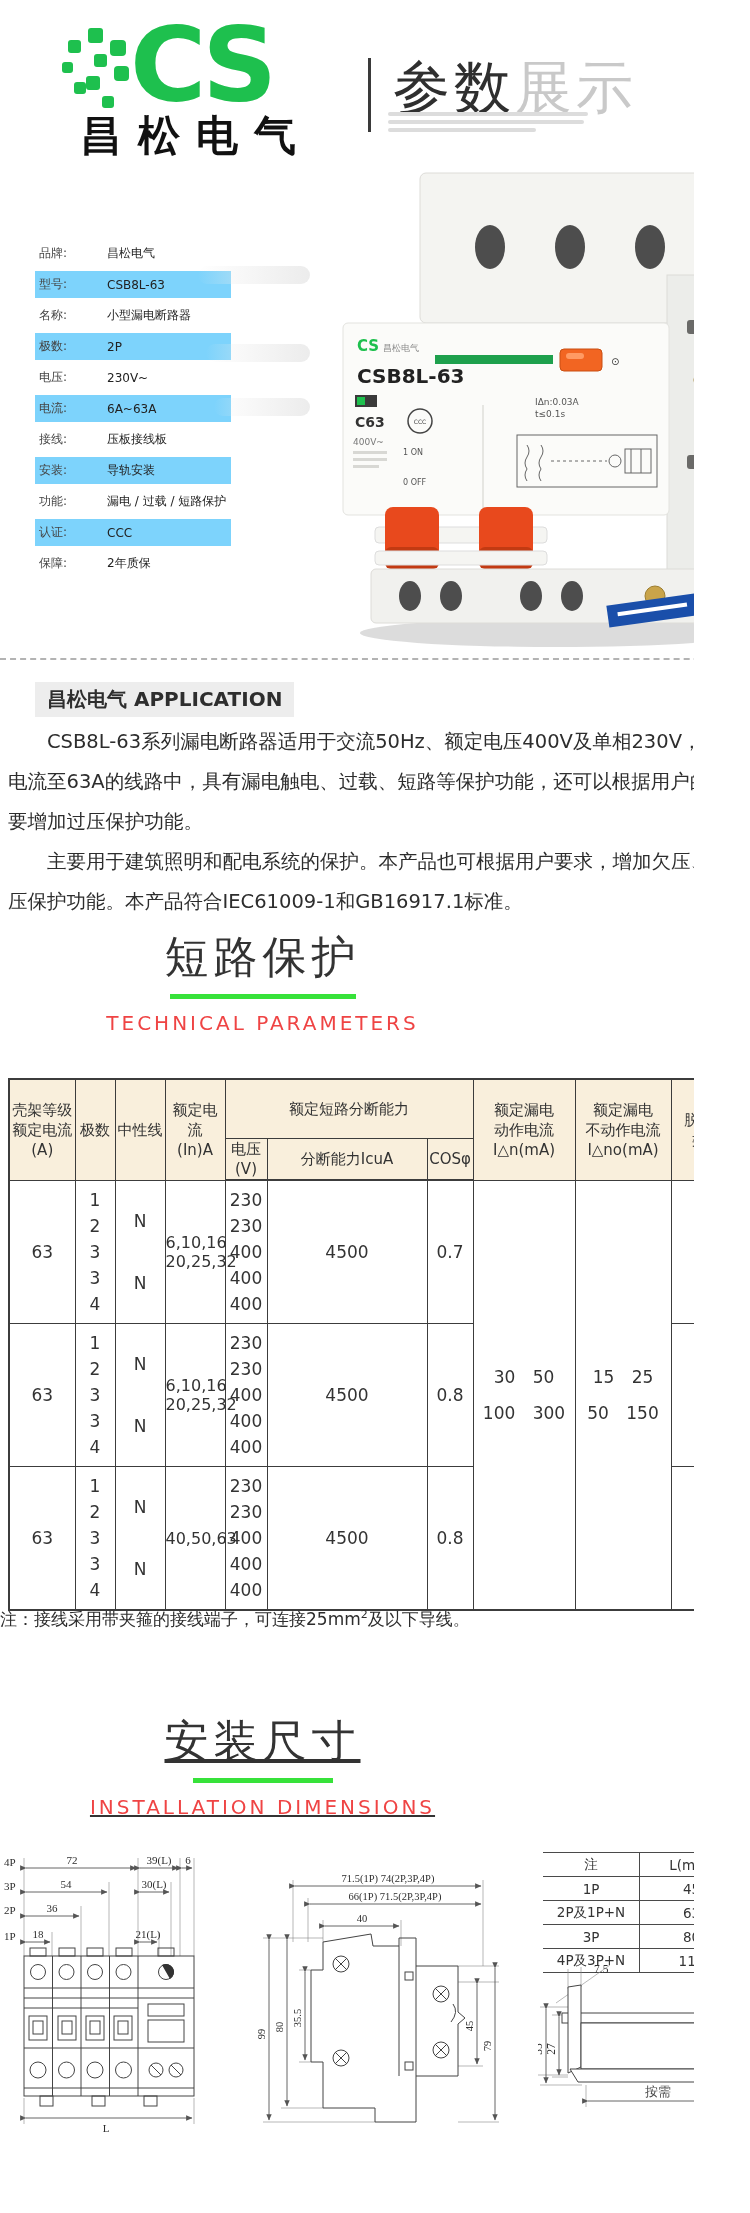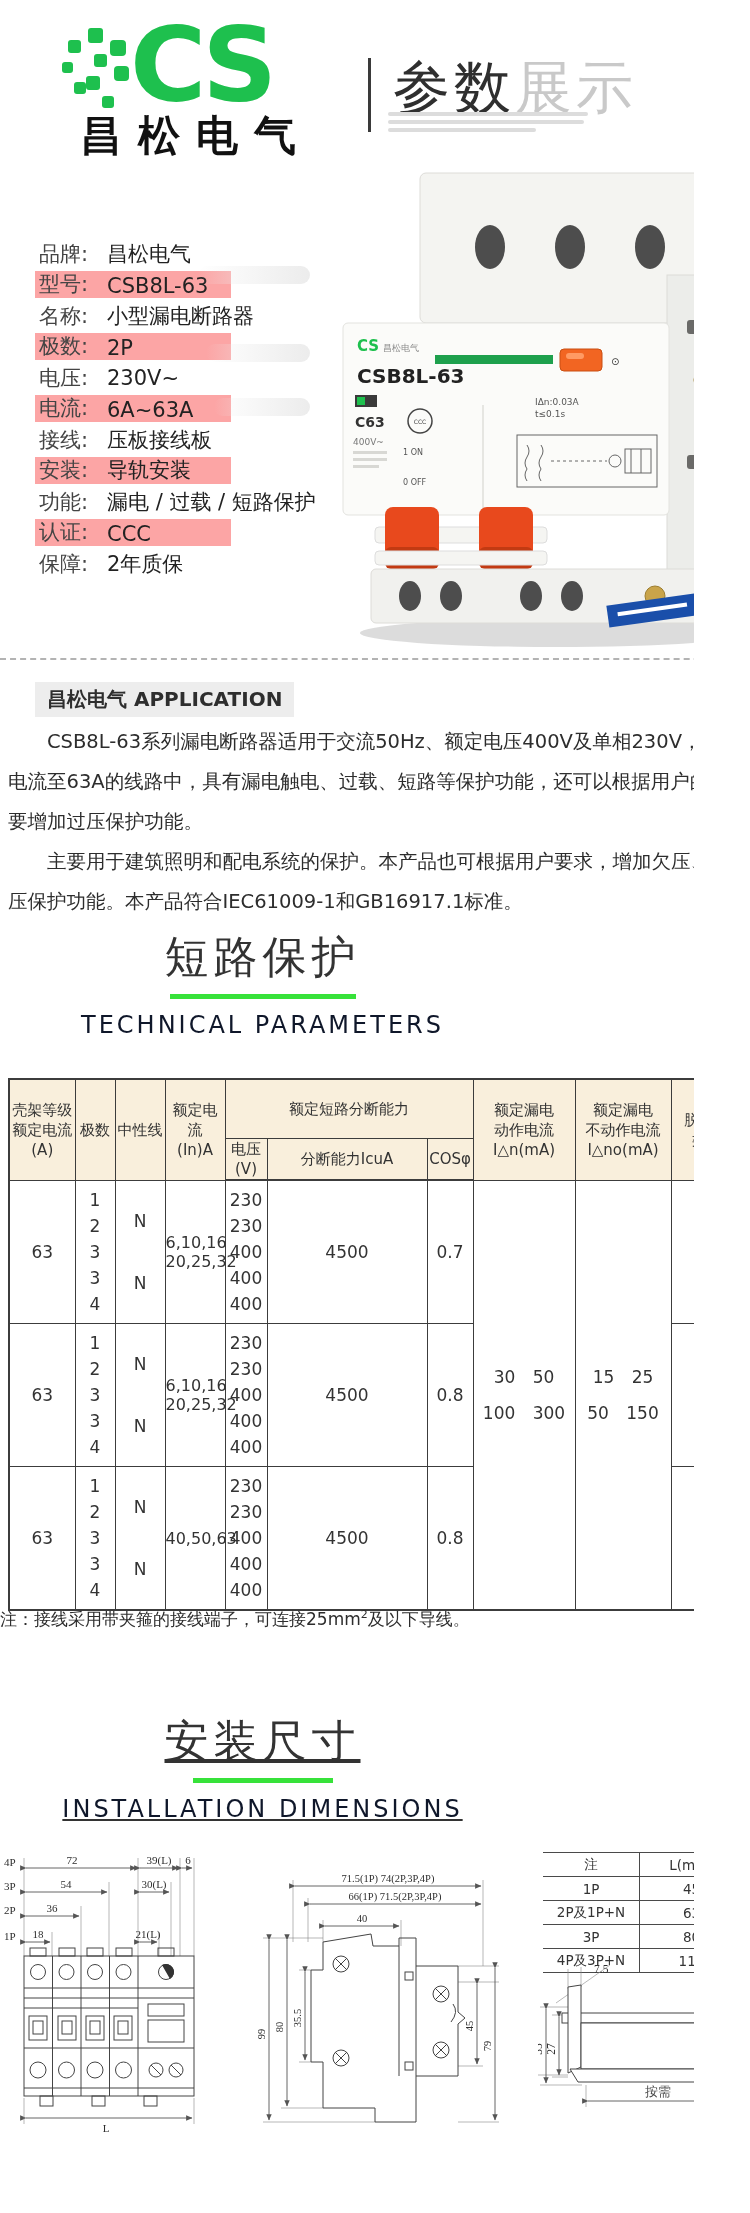--- a/index.html
+++ b/index.html
@@ -13,22 +13,22 @@
   .vline{position:absolute;left:368px;top:58px;width:3px;height:74px;background:#3a3a3a;}
   .page-title{position:absolute;left:385px;top:50px;font-size:57px;letter-spacing:4px;margin-left:8px;}
   .page-title .dark{color:#2f2f2f;}
   .page-title .light{color:#c9c9c9;}
   .fineprint{position:absolute;left:388px;top:112px;}
   .fineprint div{height:4px;background:#dcdcdc;margin-bottom:4px;border-radius:2px;}
 
   
   .spec-list{position:absolute;left:35px;top:240px;width:300px;}
   .spec-row{display:flex;align-items:center;height:27px;margin-bottom:4px;width:196px;
-            font-size:21px;white-space:nowrap;}
-  .spec-row.striped{background:#fca5a5;align-items:flex-end;}
+            font-size:12px;white-space:nowrap;}
+  .spec-row.striped{background:#7dd3fc;}
   .spec-label{width:68px;color:#444;flex:none;padding-left:4px;}
   .spec-value{color:#222;}
 
   
   .speed-band{position:absolute;height:18px;border-radius:9px;
               background:linear-gradient(to left,#ececec,rgba(255,255,255,0));}
   .photo{position:absolute;left:235px;top:155px;}
 
   
   .dashes{position:absolute;left:0;top:658px;width:750px;border-top:2px dashed #b3b3b3;}
@@ -37,21 +37,21 @@
   .app-heading{position:absolute;left:35px;top:682px;background:#ededed;color:#2e2e2e;
                font-size:20px;font-weight:bold;padding:4px 12px;}
   .app-text{position:absolute;left:8px;top:722px;width:737px;font-size:19.5px;
             line-height:40px;color:#2d2d2d;}
   .app-text p{margin:0;text-indent:2em;}
 
   
   .section-head{position:absolute;left:0;width:525px;text-align:center;}
   .section-head h2{margin:0;font-size:44px;font-weight:400;letter-spacing:5px;color:#333;}
   .green-underline{height:5px;margin:7px auto 12px;background:#37e23a;}
-  .section-sub{font-size:24px;letter-spacing:3px;color:#0f172a;}
+  .section-sub{font-size:20px;letter-spacing:3px;color:#ef4444;}
   .tech-head{top:928px;}
   .install-head{top:1712px;text-decoration:underline;}
 
   
   .tech-table{position:absolute;left:8px;top:1078px;width:734px;border-collapse:collapse;
               border:2px solid #3c3c3c;table-layout:fixed;}
   .tech-table th,.tech-table td{border:1px solid #3c3c3c;text-align:center;vertical-align:middle;
               padding:0;color:#333;}
   .tech-table thead th{background:#f9efdc;font-weight:400;font-size:15px;line-height:20px;}
   .tech-table thead tr:last-child th{border-bottom:2px solid #3c3c3c;}

